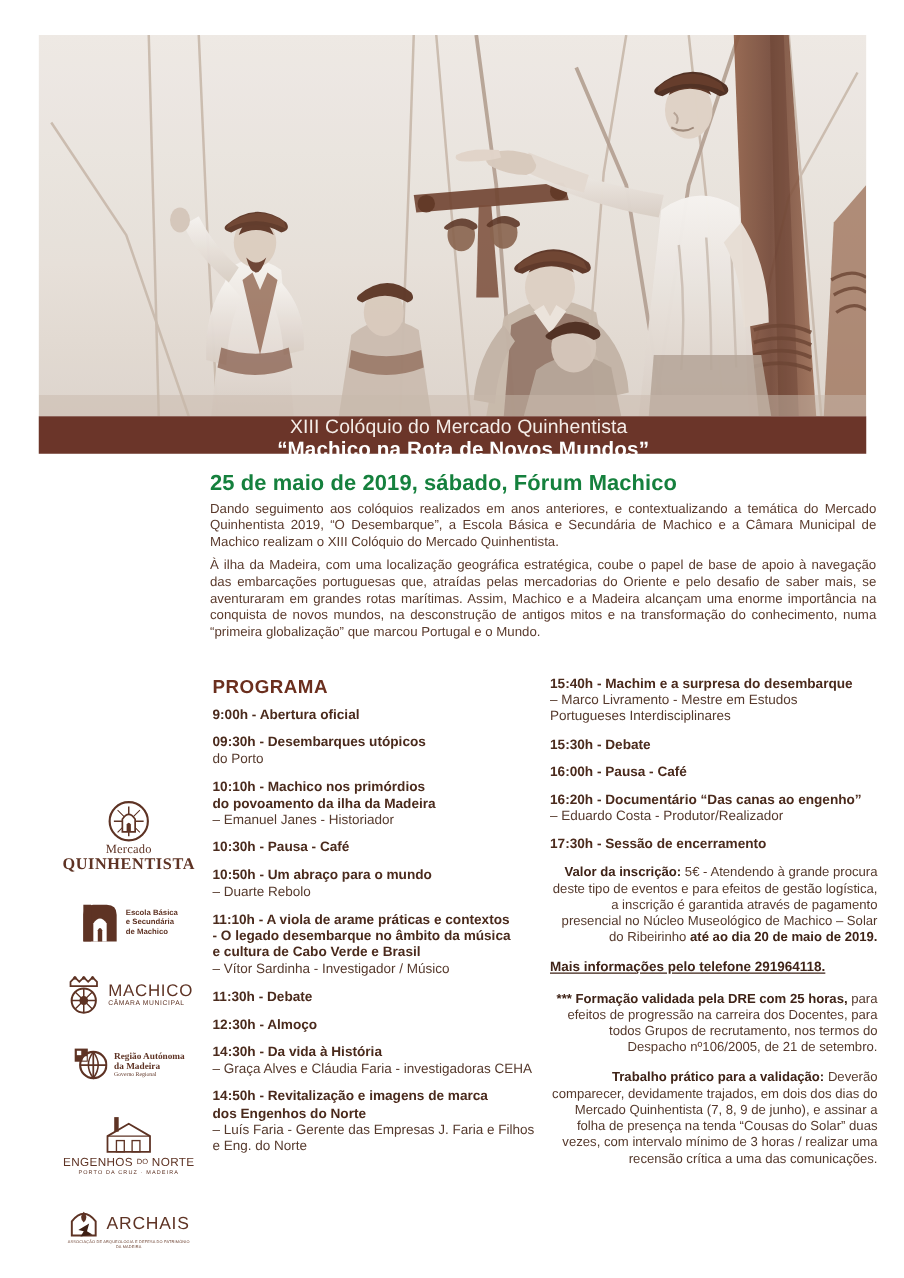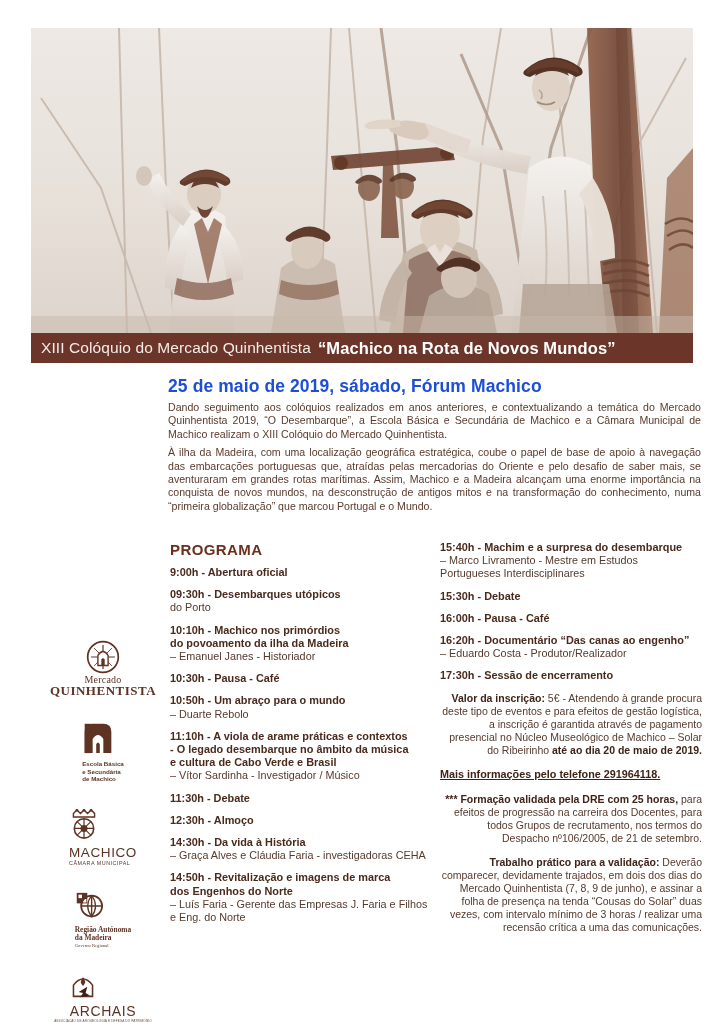--- a/index.html
+++ b/index.html
@@ -20,33 +20,33 @@
     overflow:hidden;
     background:
       linear-gradient(180deg,#f2efec 0%,#eeeae6 55%,#e7e1db 100%);
   }
   .hero svg{position:absolute;left:0;top:0;width:100%;height:100%;}
 
   .hero-caption{
     position:absolute;left:31px;top:333px;width:662px;height:30px;
     background:#6b3529;
     display:flex;align-items:center;
-    padding-left:10px;box-sizing:border-box;
+    padding-left:10px;box-sizing:border-box;flex-direction:column;
   }
   .hero-caption .c1{
     color:#f4ece7;font-size:15.5px;letter-spacing:.1px;font-weight:400;
   }
   .hero-caption .c2{
     color:#ffffff;font-size:16.5px;font-weight:bold;margin-left:7px;letter-spacing:.1px;
   }
 
   
   .date-line{
     position:absolute;left:168px;top:376px;width:530px;
-    font-size:17.5px;font-weight:bold;color:#1d4ed8;letter-spacing:.1px;
+    font-size:17.5px;font-weight:bold;color:#15803d;letter-spacing:.1px;
   }
   .intro{
     position:absolute;left:168px;top:401px;width:533px;
     font-size:10.6px;line-height:13.4px;color:#5a3a2c;text-align:justify;
   }
   .intro p{margin:0 0 5px 0;}
   .intro p:last-child{margin-bottom:0;}
 
   
   .prog-title{
@@ -77,21 +77,21 @@
   .phone{
     font-size:10.8px;font-weight:bold;color:#3f2317;margin-bottom:13px;text-decoration:underline;
   }
 
   
   .logos{
     position:absolute;left:40px;top:640px;width:126px;
     display:flex;flex-direction:column;align-items:center;gap:24px;
   }
   .logo{display:flex;flex-direction:column;align-items:center;}
-  .logo-row{display:flex;align-items:flex-start;gap:5px;flex-direction:column;}
+  .logo-row{display:flex;align-items:center;gap:5px;}
   .lg-txt{color:#5e3324;text-align:center;}
 
   .mq-l1{font-family:"Liberation Serif",serif;font-size:10px;letter-spacing:.2px;line-height:11px;}
   .mq-l2{font-family:"Liberation Serif",serif;font-size:13px;letter-spacing:.5px;line-height:12px;font-weight:bold;}
 
   .eb-txt{font-size:6.2px;line-height:7.6px;font-weight:bold;text-align:left;color:#5e3324;}
 
   .mach-name{font-size:13.5px;letter-spacing:.6px;color:#5e3324;line-height:14px;}
   .mach-sub{font-size:5.4px;letter-spacing:.5px;color:#5e3324;line-height:7px;}
 
@@ -424,45 +424,45 @@
         </svg>
         <div class="lg-txt" style="text-align:left">
           <div class="ram-l1">Região Autónoma</div>
           <div class="ram-l2">da Madeira</div>
           <div class="ram-l3">Governo Regional</div>
         </div>
       </div>
     </div>
 
     <div class="logo">
-      <div class="logo-row">
-        <svg width="26" height="26" viewBox="0 0 30 30">
-          <path d="M4 27 L4 14 q11 -14 22 0 l0 13 Z" fill="none" stroke="#5e3324" stroke-width="1.8"></path>
-          <path d="M15 5 q5 5 0 10 q-5 -5 0 -10" fill="#5e3324"></path>
-          <path d="M10 22 l10 -6 l-2 7 l5 3 l-11 2 l3 -5 Z" fill="#3d1f14"></path>
-        </svg>
-        <div class="arch-name">ARCHAIS</div>
-      </div>
-      <div class="arch-sub" style="width:100px">ASSOCIAÇÃO DE ARQUEOLOGIA E DEFESA DO PATRIMÓNIO DA MADEIRA</div>
-    </div>
-
-    <div class="logo">
       <svg width="56" height="34" viewBox="0 0 62 38">
         <rect x="18" y="3" width="4" height="13" fill="#5e3324"></rect>
         <path d="M12 20 L31 9 L50 20 L50 34 L12 34 Z" fill="none" stroke="#5e3324" stroke-width="1.6"></path>
         <rect x="20" y="24" width="7" height="10" fill="none" stroke="#5e3324" stroke-width="1.2"></rect>
         <rect x="34" y="24" width="7" height="10" fill="none" stroke="#5e3324" stroke-width="1.2"></rect>
         <path d="M12 20 L50 20" stroke="#5e3324" stroke-width="1.2"></path>
       </svg>
       <div class="logo-row" style="gap:3px">
         <span class="eng-name">ENGENHOS</span>
         <span style="font-size:6px;color:#5e3324">DO</span>
         <span class="eng-name">NORTE</span>
       </div>
       <div class="eng-sub">PORTO DA CRUZ · MADEIRA</div>
+    </div>
+
+    <div class="logo">
+      <div class="logo-row">
+        <svg width="26" height="26" viewBox="0 0 30 30">
+          <path d="M4 27 L4 14 q11 -14 22 0 l0 13 Z" fill="none" stroke="#5e3324" stroke-width="1.8"></path>
+          <path d="M15 5 q5 5 0 10 q-5 -5 0 -10" fill="#5e3324"></path>
+          <path d="M10 22 l10 -6 l-2 7 l5 3 l-11 2 l3 -5 Z" fill="#3d1f14"></path>
+        </svg>
+        <div class="arch-name">ARCHAIS</div>
+      </div>
+      <div class="arch-sub" style="width:100px">ASSOCIAÇÃO DE ARQUEOLOGIA E DEFESA DO PATRIMÓNIO DA MADEIRA</div>
     </div>
 
     <div class="logo">
       <div class="nos-wrap">
         <svg width="62" height="40" viewBox="0 0 62 40">
           <g stroke="#5e3324" stroke-width="2.1" fill="none">
             <path d="M31 3 a17 17 0 0 1 0 34 a17 17 0 0 1 0 -34"></path>
           </g>
           <g fill="#5e3324">
             <rect x="30" y="1.5" width="2" height="5"></rect>

